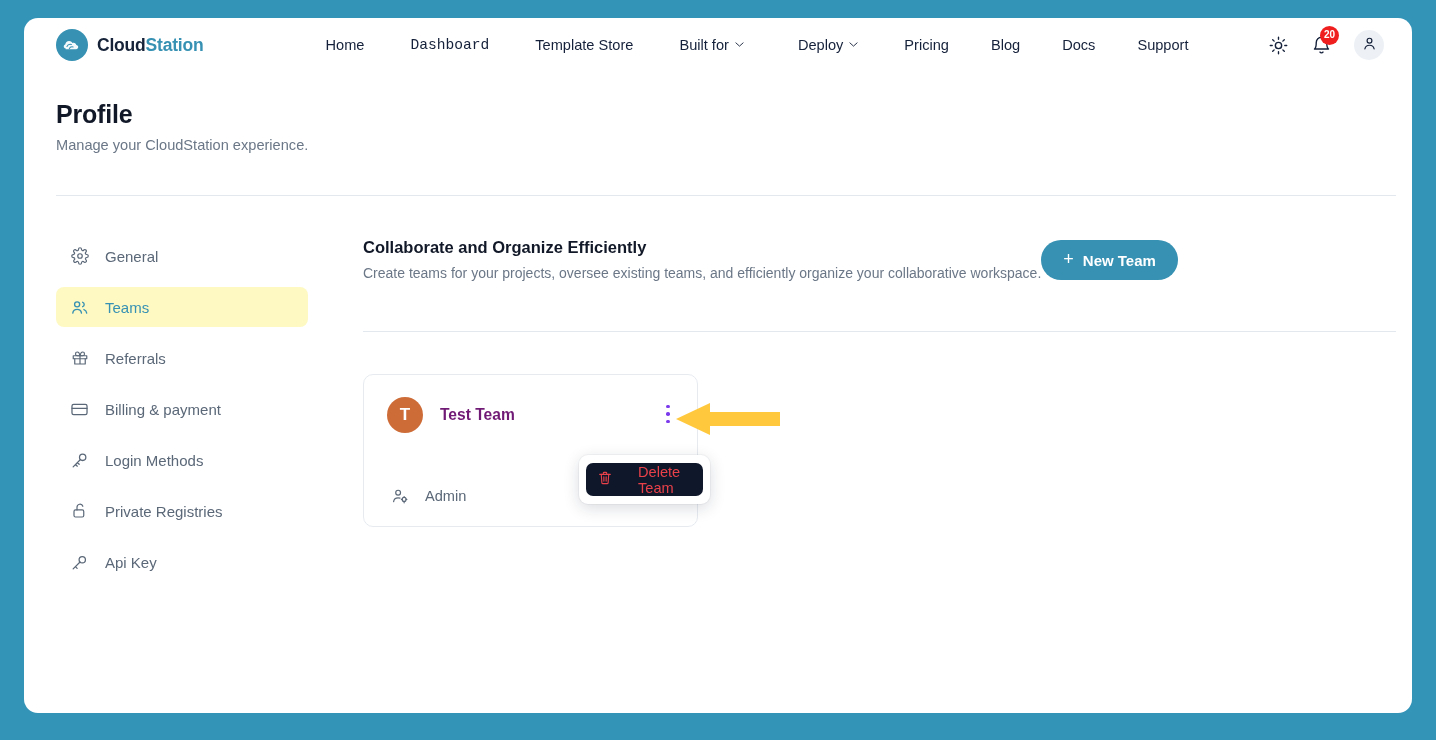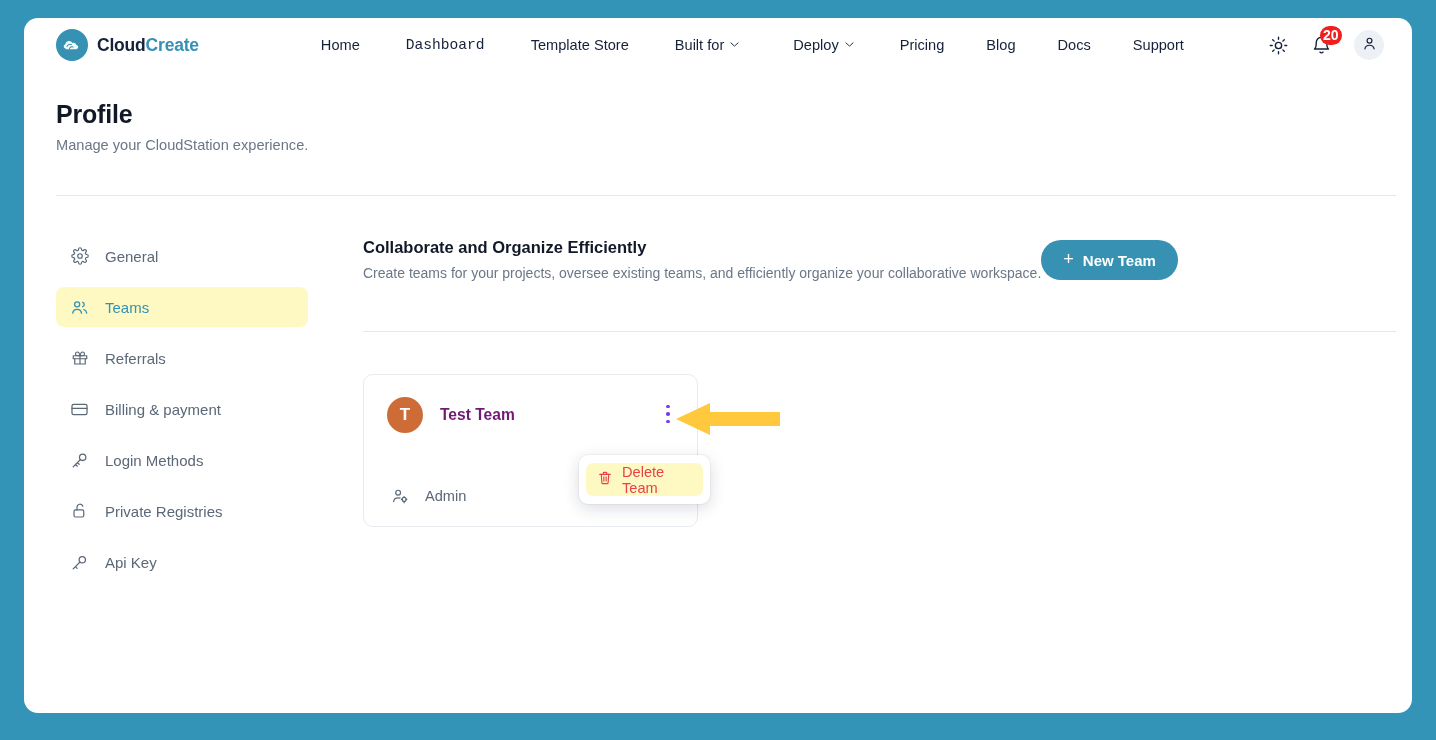--- a/index.html
+++ b/index.html
@@ -46,21 +46,21 @@
   .caret svg { display: block; }
 
   .nav-right {
     position: absolute; right: 28px; top: 0; height: 54px;
     display: flex; align-items: center; gap: 22px;
   }
   .icon-btn { position: relative; display: flex; align-items: center; justify-content: center; cursor: pointer; }
   .badge {
     position: absolute; top: -9px; left: 9px;
     background: #f01f1f; color: #fff;
-    font-size: 14px; font-weight: bold;
+    font-size: 10px; font-weight: bold;
     min-width: 19px; height: 19px; border-radius: 10px;
     display: flex; align-items: center; justify-content: center;
     padding: 0 3px; line-height: 1;
   }
   .avatar-btn {
     width: 30px; height: 30px; border-radius: 50%;
     background: #edf1f6;
     display: flex; align-items: center; justify-content: center; cursor: pointer;
   }
 
@@ -141,22 +141,22 @@
   
   .popover {
     position: absolute; left: 555px; top: 437px;
     width: 131px;
     background: #ffffff;
     border-radius: 9px;
     box-shadow: 0 4px 16px rgba(16,30,54,0.16), 0 0 0 1px rgba(16,30,54,0.04);
     padding: 8px 7px;
   }
   .popover-item {
-    display: flex; align-items: center; gap: 9px;
-    background: #fef9c3; border-radius: 7px;
+    display: flex; align-items: center; gap: 25px;
+    background: #0f172a; border-radius: 7px;
     height: 33px; padding: 0 11px;
     color: #e8414a; font-size: 14.6px; cursor: pointer;
   }
 
   
   .anno-arrow { position: absolute; left: 676px; top: 401px; pointer-events: none; }
 </style>
 </head>
 <body>
 
@@ -167,21 +167,21 @@
 
       <div class="brand">
         <span class="brand-logo">
           <svg width="22" height="22" viewBox="0 0 24 24" fill="none">
             <path d="M5 15.5c-1.1 0-2-.9-2-2 0-1 .7-1.8 1.6-2 .2-2.2 2-3.9 4.2-3.9 1.6 0 3 .9 3.7 2.2.4-.2.8-.3 1.3-.3 1.5 0 2.7 1.1 2.9 2.5 1.2.1 2.1 1.1 2.1 2.3 0 1.3-1 2.3-2.3 2.3H5z" fill="#ffffff" opacity="0.95"></path>
             <path d="M6.5 13.6c.5-1.4 1.8-2.4 3.4-2.4.5 0 1 .1 1.4.3" stroke="#3691b3" stroke-width="1.1" stroke-linecap="round"></path>
             <path d="M9 16.2c.4-1.3 1.6-2.2 3-2.2.4 0 .9.1 1.2.2" stroke="#3691b3" stroke-width="1.1" stroke-linecap="round"></path>
           </svg>
         </span>
         <span class="brand-text">
-          <span class="c1">Cloud</span><span class="c2">Create</span>
+          <span class="c1">Cloud</span><span class="c2">Station</span>
         </span>
       </div>
 
       <div class="nav-links">
         <div class="nav-link">
           <span>Home</span>
         </div>
         <div class="nav-link" style="margin-left:14px;font-family:Liberation Mono, monospace;">
           <span>Dashboard</span>
         </div>

